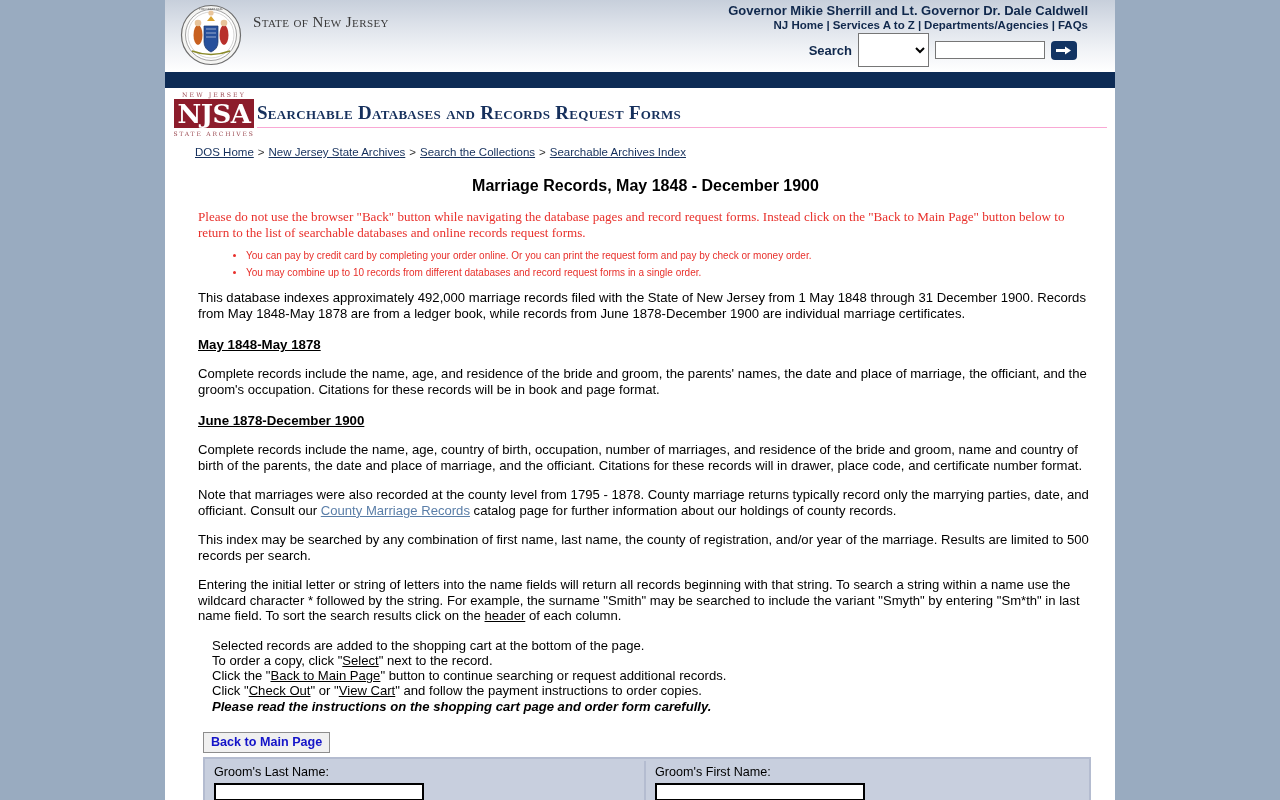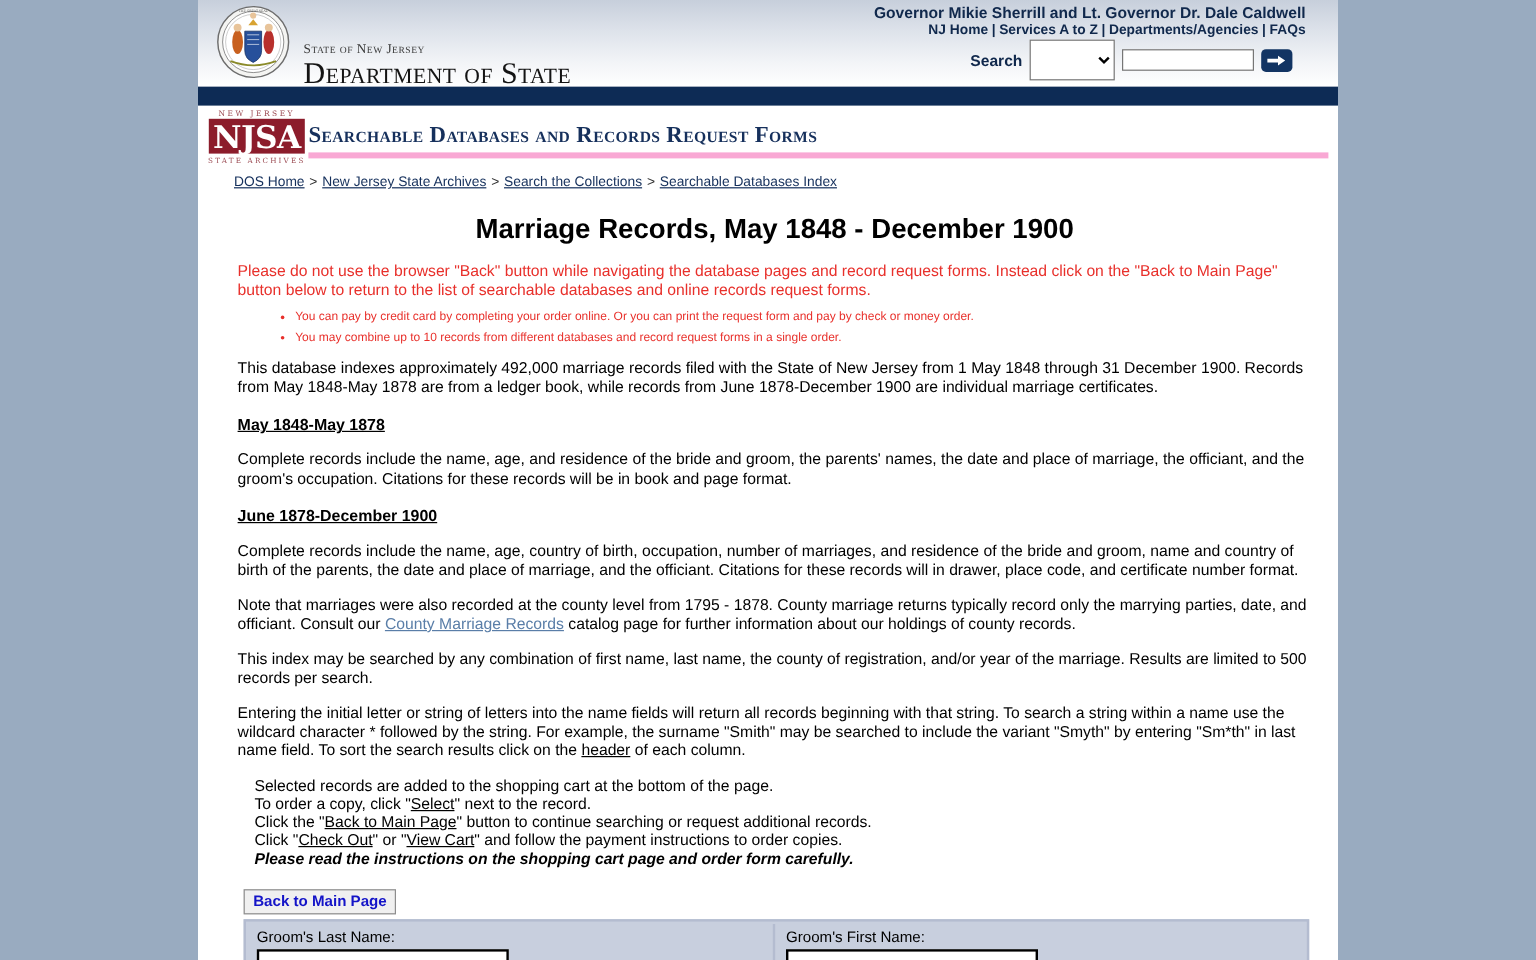--- a/index.html
+++ b/index.html
@@ -36,27 +36,26 @@
     left: 15px; top: 4px;
     width: 62px; height: 62px;
   }
   .dos-brand {
     position: absolute;
     left: 88px; top: 14px;
     font-family: "Liberation Serif", serif;
     color: #1d1d1d;
   }
   .dos-brand .line1 {
-    font-size: 11px;
+    font-size: 15px;
     letter-spacing: 0.4px;
     color: #3a3a3a;
     font-variant: small-caps;
     font-weight: normal;
     white-space: nowrap;
-    margin-top: 21px;
   }
   .dos-brand .line2 {
     font-size: 25px;
     font-variant: small-caps;
     letter-spacing: 0.4px;
     margin-top: 1px;
     color: #141414;
     white-space: nowrap;
   }
   .gov-line {
@@ -134,51 +133,52 @@
   }
   .arch-title {
     font-family: "Liberation Serif", serif;
     font-size: 19px;
     font-variant: small-caps;
     letter-spacing: 0.3px;
     color: #16305c;
     font-weight: bold;
     white-space: nowrap;
     padding-bottom: 3px;
-    border-bottom: 5px solid #f9a8d4;
+    border-bottom: 1px solid #f9a8d4;
   }
   .breadcrumb {
     padding: 6px 0 0 30px;
     font-size: 11.5px;
     color: #15305c;
     white-space: nowrap;
   }
   .breadcrumb a {
     color: #15305c;
     text-decoration: underline;
   }
   .breadcrumb .arrow { padding: 0 4px; color: #333; }
   
   .body-wrap {
     padding: 12px 22px 0 33px;
   }
   h1.page-title {
     font-family: "Liberation Sans", sans-serif;
-    font-size: 23px;
+    font-size: 16px;
     font-weight: bold;
     text-align: center;
     color: #000;
     margin: 7px 0 14px 0;
   }
   .warn {
     color: #e8302b;
     font-size: 13.1px;
     line-height: 15.6px;
     margin: 0 0 8px 0;
     max-width: 880px;
+    font-family: Liberation Serif, serif;
   }
   ul.warn-list {
     color: #e8302b;
     font-size: 10px;
     line-height: 15.6px;
     margin: 0 0 10px 0;
     padding-left: 48px;
   }
   ul.warn-list li { margin: 0 0 1px 0; }
   p.body-p {
@@ -269,21 +269,20 @@
         <ellipse cx="44" cy="31" rx="4.5" ry="10" fill="#b8302c"></ellipse>
         <circle cx="44" cy="19" r="3.3" fill="#e8c49a"></circle>
         <path d="M31 12 l4 5 h-8 z" fill="#d8a331"></path>
         <circle cx="31" cy="9" r="2.6" fill="#e8c49a"></circle>
         <path d="M12 47 q19 7 38 0" stroke="#8a8a28" stroke-width="1.6" fill="none"></path>
         <text x="31" y="6" font-size="2.6" text-anchor="middle" fill="#555" font-family="DejaVu Serif, serif">THE GREAT SEAL</text>
       </svg>
 
       <div class="dos-brand">
         <div class="line1">State of New Jersey</div>
-        <div class="line2">Department of State</div>
       </div>
 
       <div class="gov-line">Governor Mikie Sherrill and Lt. Governor Dr. Dale Caldwell</div>
 
       <div class="nav-line">
         <a href="#">NJ Home</a><span class="sep">|</span><a href="#">Services A to Z</a><span class="sep">|</span><a href="#">Departments/Agencies</a><span class="sep">|</span><a href="#">FAQs</a>
       </div>
 
       <div class="search-row">
         <span class="lbl">Search</span>
@@ -307,21 +306,21 @@
         <rect x="1" y="9" width="80" height="29" fill="#8c1c2b"></rect>
         <text x="41" y="33" font-size="26" text-anchor="middle" fill="#ffffff" font-family="DejaVu Serif, serif" font-weight="bold" letter-spacing="-0.5">NJSA</text>
         <text x="41" y="46" font-size="6" letter-spacing="1.8" text-anchor="middle" fill="#9b4a52" font-family="DejaVu Serif, serif">STATE ARCHIVES</text>
       </svg>
       <div class="arch-title-wrap">
         <div class="arch-title">Searchable Databases and Records Request Forms</div>
       </div>
     </div>
 
     <div class="breadcrumb">
-      <a href="#">DOS Home</a><span class="arrow">&gt;</span><a href="#">New Jersey State Archives</a><span class="arrow">&gt;</span><a href="#">Search the Collections</a><span class="arrow">&gt;</span><a href="#">Searchable Databases Index</a>
+      <a href="#">DOS Home</a><span class="arrow">&gt;</span><a href="#">New Jersey State Archives</a><span class="arrow">&gt;</span><a href="#">Search the Collections</a><span class="arrow">&gt;</span><a href="#">Searchable Archives Index</a>
     </div>
 
     <div class="body-wrap">
 
       <h1 class="page-title">Marriage Records, May 1848 - December 1900</h1>
 
       <p class="warn">Please do not use the browser "Back" button while navigating the database pages and record request forms. Instead click on the "Back to Main Page" button below to return to the list of searchable databases and online records request forms.</p>
 
       <ul class="warn-list">
         <li>You can pay by credit card by completing your order online. Or you can print the request form and pay by check or money order.</li>

